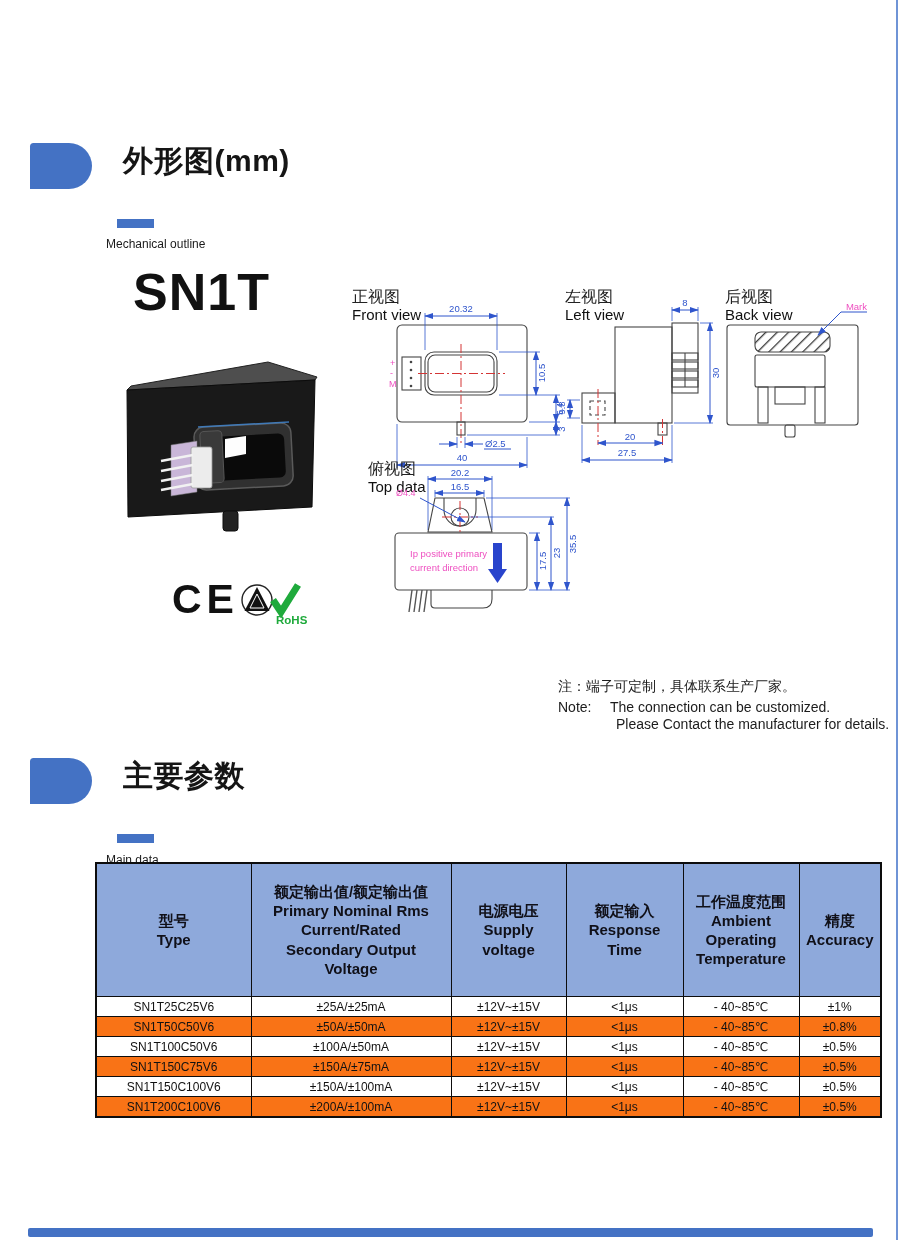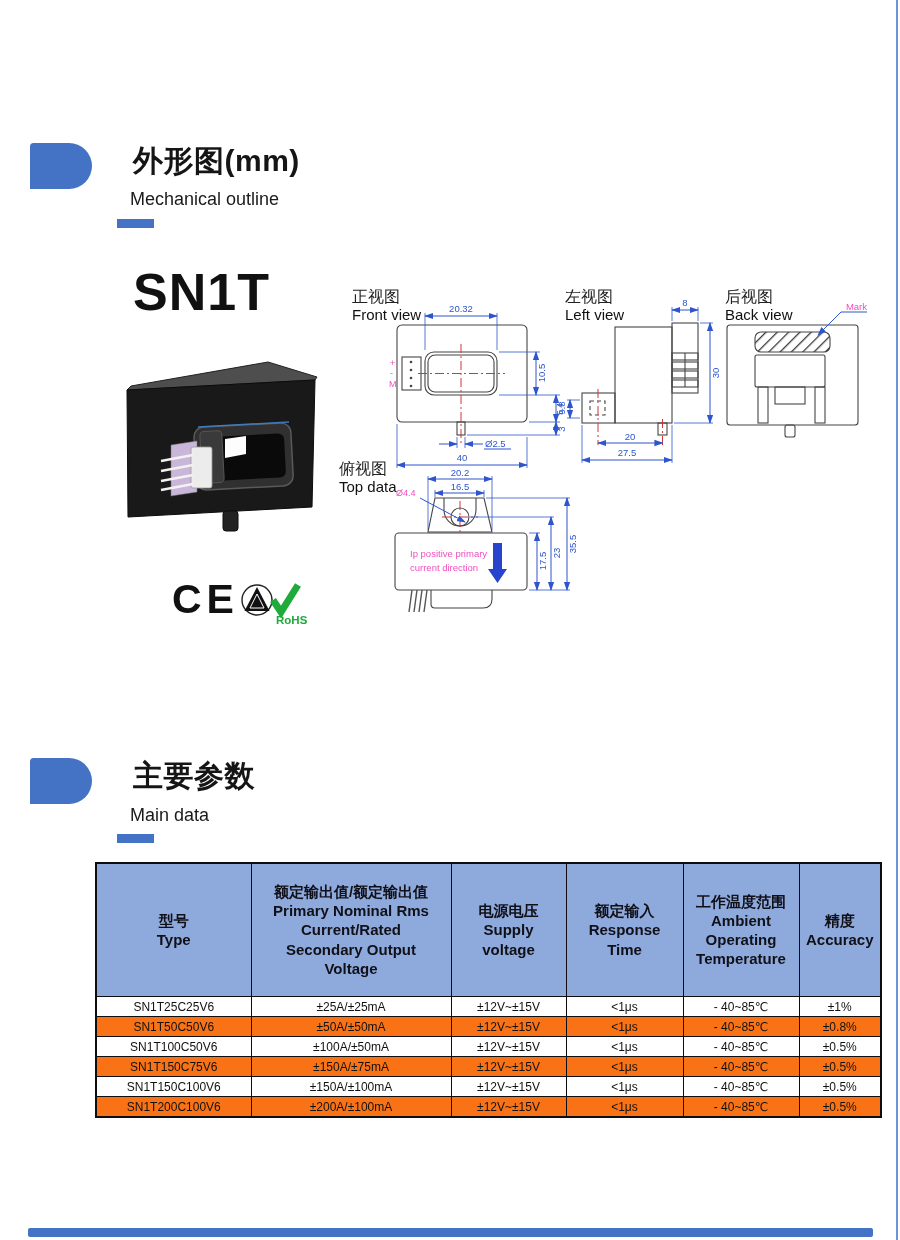--- a/index.html
+++ b/index.html
@@ -2,22 +2,22 @@
 <html><head>
 <meta charset="utf-8">
 <style>
   html,body{margin:0;padding:0;background:#fff;}
   body{font-family:"Liberation Sans","DejaVu Sans",sans-serif;}
   #page{position:relative;width:900px;height:1240px;background:#ffffff;overflow:hidden;}
 
   
   .accent-shape{position:absolute;left:30px;width:62px;height:46px;background:#4472C4;
     border-radius:4px 26px 26px 0;}
-  .sec-title{position:absolute;left:133px;font-size:30px;font-weight:bold;color:#151515;letter-spacing:0.5px;}
-  .sec-sub{position:absolute;left:130px;font-size:18px;color:#1a1a1a;}
+  .sec-title{position:absolute;left:123px;font-size:30px;font-weight:bold;color:#151515;letter-spacing:0.5px;}
+  .sec-sub{position:absolute;left:106px;font-size:12px;color:#1a1a1a;margin-top:48px;}
   .accent-bar{position:absolute;left:117px;width:37px;height:9px;background:#4472C4;}
 
   
   .model{position:absolute;left:133px;top:262px;font-size:52px;font-weight:bold;color:#111;letter-spacing:1px;}
 
   
   .vlabel{position:absolute;line-height:1.15;}
   .vlabel .cn{font-size:16px;color:#222;display:block;}
   .vlabel .en{font-size:15px;color:#101010;display:block;}
 
@@ -222,21 +222,21 @@
     <rect class="outline" x="32" y="60" width="70" height="32" rx="2"></rect>
     <rect class="outline" x="35" y="92" width="10" height="36"></rect>
     <rect class="outline" x="92" y="92" width="10" height="36"></rect>
     <rect class="outline" x="52" y="92" width="30" height="17"></rect>
     <rect class="outline" x="62" y="130" width="10" height="12" rx="2"></rect>
     <text class="pink" x="144" y="15" font-size="9.5" text-anchor="end">Mark</text>
     <line class="dimln" x1="118" y1="17" x2="144" y2="17" stroke-width="0.8"></line>
     <line class="dimln" x1="118" y1="17" x2="95" y2="40" marker-end="url(#aB)"></line>
   </svg>
 
-  <div class="vlabel" style="left:339px;top:460px">
+  <div class="vlabel" style="left:368px;top:460px">
     <span class="cn">俯视图</span>
     <span class="en">Top data</span>
   </div>
   <svg style="left:378px;top:465px" width="212" height="162" viewBox="0 0 212 162">
     <defs>
         <marker id="aT" viewBox="0 0 10 10" refX="9" refY="5" markerWidth="9" markerHeight="9" orient="auto-start-reverse" markerUnits="userSpaceOnUse">
           <path d="M0,1.5L10,5L0,8.5z" fill="#2f55cc"></path>
         </marker>
       </defs>
 
@@ -278,20 +278,28 @@
     <line class="dimln" x1="159" y1="68" x2="159" y2="125" marker-start="url(#aT)" marker-end="url(#aT)"></line>
     <text class="dim" transform="rotate(-90 168 96)" x="168" y="96" text-anchor="middle">17.5</text>
     <line class="ext" x1="92" y1="52" x2="176" y2="52"></line>
     <line class="dimln" x1="173" y1="52" x2="173" y2="125" marker-start="url(#aT)" marker-end="url(#aT)"></line>
     <text class="dim" transform="rotate(-90 182 88)" x="182" y="88" text-anchor="middle">23</text>
     <line class="ext" x1="108" y1="33" x2="192" y2="33"></line>
     <line class="dimln" x1="189" y1="33" x2="189" y2="125" marker-start="url(#aT)" marker-end="url(#aT)"></line>
     <text class="dim" transform="rotate(-90 198 79)" x="198" y="79" text-anchor="middle">35.5</text>
   </svg>
 
+  <div class="note">
+    <div class="cn-line">注：端子可定制，具体联系生产厂家。</div>
+    <div class="row">
+      <span class="lbl">Note:</span>
+      <span>The connection can be customized.</span>
+    </div>
+    <div class="ind">Please Contact the manufacturer for details.</div>
+  </div>
 
   <div class="accent-shape" style="top:758px"></div>
   <div class="sec-title" style="top:756px">主要参数</div>
   <div class="sec-sub" style="top:805px">Main data</div>
   <div class="accent-bar" style="top:834px"></div>
 
   <table class="spec-table">
     <colgroup>
       <col style="width:155px">
         <col style="width:200px">

